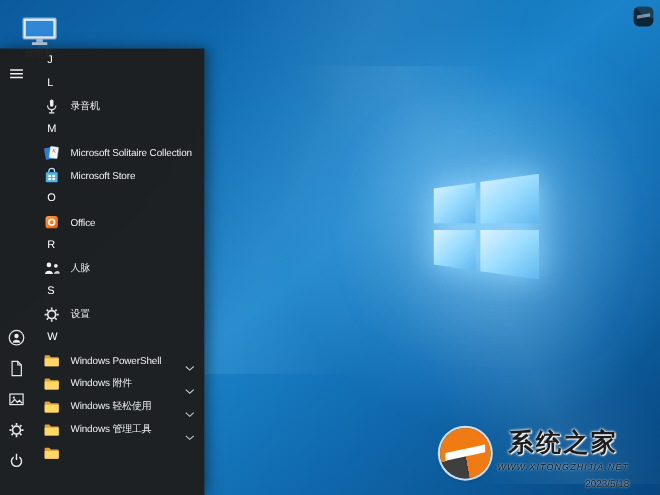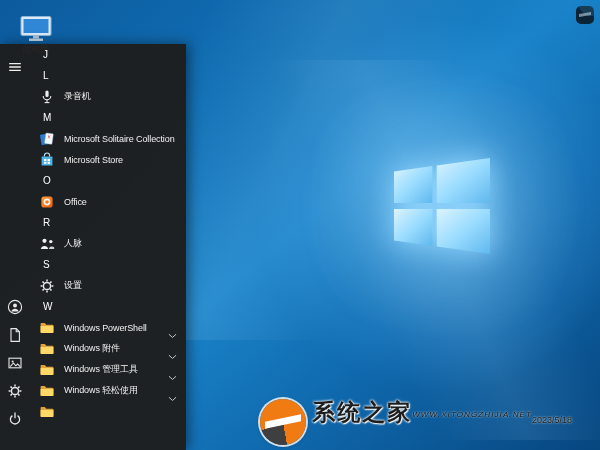--- a/index.html
+++ b/index.html
@@ -46,21 +46,21 @@
   .row .lbl { font-size:9px; color:#f0f0f0; white-space:nowrap; overflow:hidden; max-width:112px; letter-spacing:-0.1px; }
   .row .chev { position:absolute; right:9px; top:8px; width:9px; height:6px; }
   .s16 { width:16px; height:16px; display:block; }
 
   
   .watermark { position:absolute; right:28px; bottom:5px; display:flex; align-items:flex-start; gap:6px; pointer-events:none; }
   .wm-logo { position:relative; width:46px; height:46px; border-radius:50%;
     background: conic-gradient(from -30deg, #f07b12 0 200deg, #3f3f3f 200deg 278deg, #f07b12 278deg 360deg);
     box-shadow: 0 0 0 2px rgba(255,255,255,0.8), 0 1px 4px rgba(0,0,0,0.35); }
   .wm-logo::before { content:""; position:absolute; left:5px; top:19px; width:36px; height:7px; background:#fff; transform:skewY(-12deg); }
-  .wm-text { display:flex; flex-direction:row; align-items:center; }
+  .wm-text { display:flex; flex-direction:column; align-items:center; }
   .wm-title { font-size:23px; font-weight:bold; color:#1d1d1d; letter-spacing:2px; line-height:26px;
     text-shadow:0 0 3px #fff, 0 0 2px #fff, 1px 1px 1px rgba(255,255,255,0.9); }
   .wm-url { font-size:8px; color:#101010; letter-spacing:1.1px; margin-top:5px; text-shadow:0 0 2px #fff;font-style:italic; }
   .wm-date { font-size:9px; color:#1a1a1a; align-self:flex-end; margin-top:6px; text-shadow:0 0 2px #fff; }
 </style>
 </head>
 <body>
 
 <svg width="0" height="0" style="position:absolute" aria-hidden="true">
   <defs>
@@ -332,33 +332,33 @@
               <use href="#i-chev"></use>
             </svg></span>
       </div>
 
       <div class="row app">
         <span class="ic">
             <svg class="s16">
               <use href="#i-folder"></use>
             </svg>
           </span>
-        <span class="lbl">Windows 管理工具</span>
+        <span class="lbl">Windows 轻松使用</span>
         <span class="chev"><svg width="9" height="6" viewBox="0 0 10 6">
               <use href="#i-chev"></use>
             </svg></span>
       </div>
 
       <div class="row app">
         <span class="ic">
             <svg class="s16">
               <use href="#i-folder"></use>
             </svg>
           </span>
-        <span class="lbl">Windows 轻松使用</span>
+        <span class="lbl">Windows 管理工具</span>
         <span class="chev"><svg width="9" height="6" viewBox="0 0 10 6">
               <use href="#i-chev"></use>
             </svg></span>
       </div>
 
       <div class="row app">
         <span class="ic">
             <svg class="s16">
               <use href="#i-folder"></use>
             </svg>

